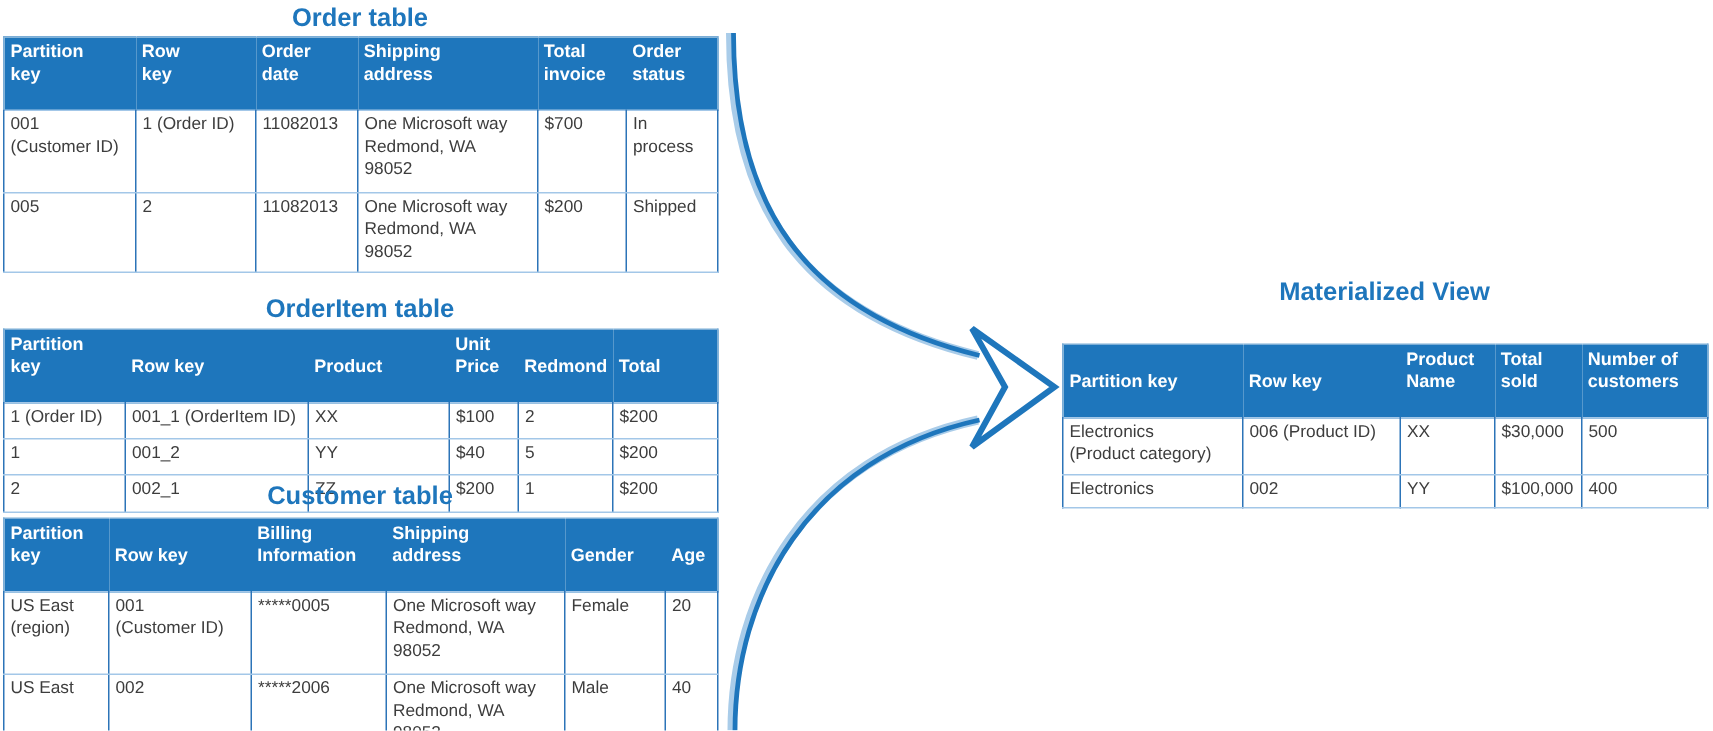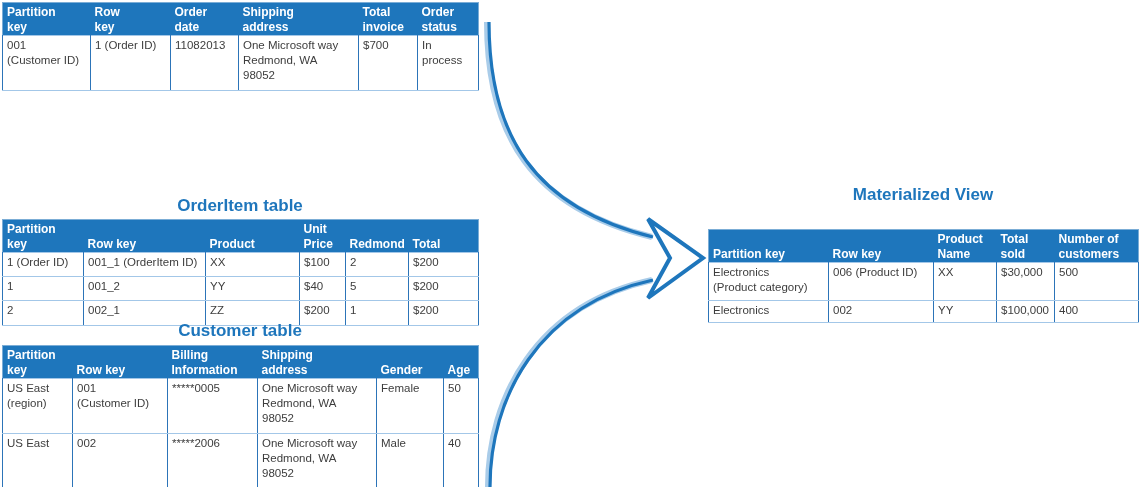--- a/index.html
+++ b/index.html
@@ -26,21 +26,21 @@
     border: 1px solid #7badd6;
   }
   th {
     background: #1e76bc;
     color: #ffffff;
     font-weight: bold;
     font-size: 12px;
     line-height: 14.5px;
     text-align: left;
     vertical-align: bottom;
-    padding: 2px 3px 1px 4px;
+    padding: 2px 3px 17px 4px;
     white-space: pre-line;
     border: 0;
     margin-top: 12px;
   }
   td {
     color: #3d3d3d;
     font-size: 11.5px;
     line-height: 15px;
     text-align: left;
     vertical-align: top;
@@ -56,20 +56,21 @@
   .arrow-svg {
     position: absolute;
     left: 0; top: 0;
     pointer-events: none;
   }
 </style>
 </head>
 <body>
 
 <div class="section" style="left:2px; top:2px; width:476px;">
+  <h2 class="tbl-title" style="margin-bottom:2px;">Order table</h2>
   <table style="width:476px;">
     <colgroup>
       <col style="width:88px">
         <col style="width:80px">
         <col style="width:68px">
       <col style="width:120px">
         <col style="width:59px">
         <col style="width:61px">
     </colgroup>
     <thead>
@@ -94,20 +95,30 @@
 (Customer ID)</td>
         <td>1 (Order ID)</td>
         <td>11082013</td>
         <td>One Microsoft way
 Redmond, WA
 98052</td>
         <td>$700</td>
         <td>In
 process</td>
       </tr>
+      <tr style="height:53px;">
+        <td>005</td>
+        <td>2</td>
+        <td>11082013</td>
+        <td>One Microsoft way
+Redmond, WA
+98052</td>
+        <td>$200</td>
+        <td>Shipped</td>
+      </tr>
     </tbody>
   </table>
 </div>
 
 <div class="section" style="left:2px; top:196px; width:476px;">
   <h2 class="tbl-title" style="margin-bottom:3px;">OrderItem table</h2>
   <table style="width:476px;">
     <colgroup>
       <col style="width:81px">
         <col style="width:122px">
@@ -185,21 +196,21 @@
       <tr style="height:55px;">
         <td>US East
 (region)</td>
         <td>001
 (Customer ID)</td>
         <td>*****0005</td>
         <td>One Microsoft way
 Redmond, WA
 98052</td>
         <td>Female</td>
-        <td>50</td>
+        <td>20</td>
       </tr>
       <tr style="height:54px;">
         <td>US East</td>
         <td>002</td>
         <td>*****2006</td>
         <td>One Microsoft way
 Redmond, WA
 98052</td>
         <td>Male</td>
         <td>40</td>

